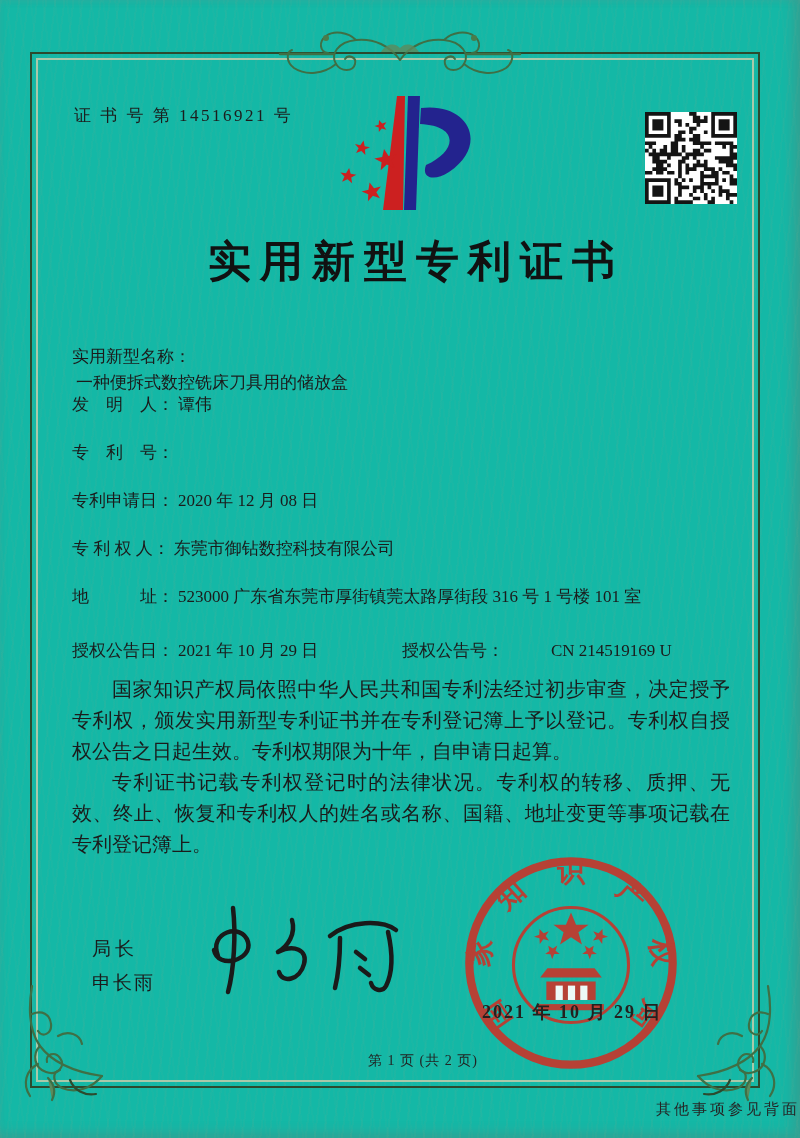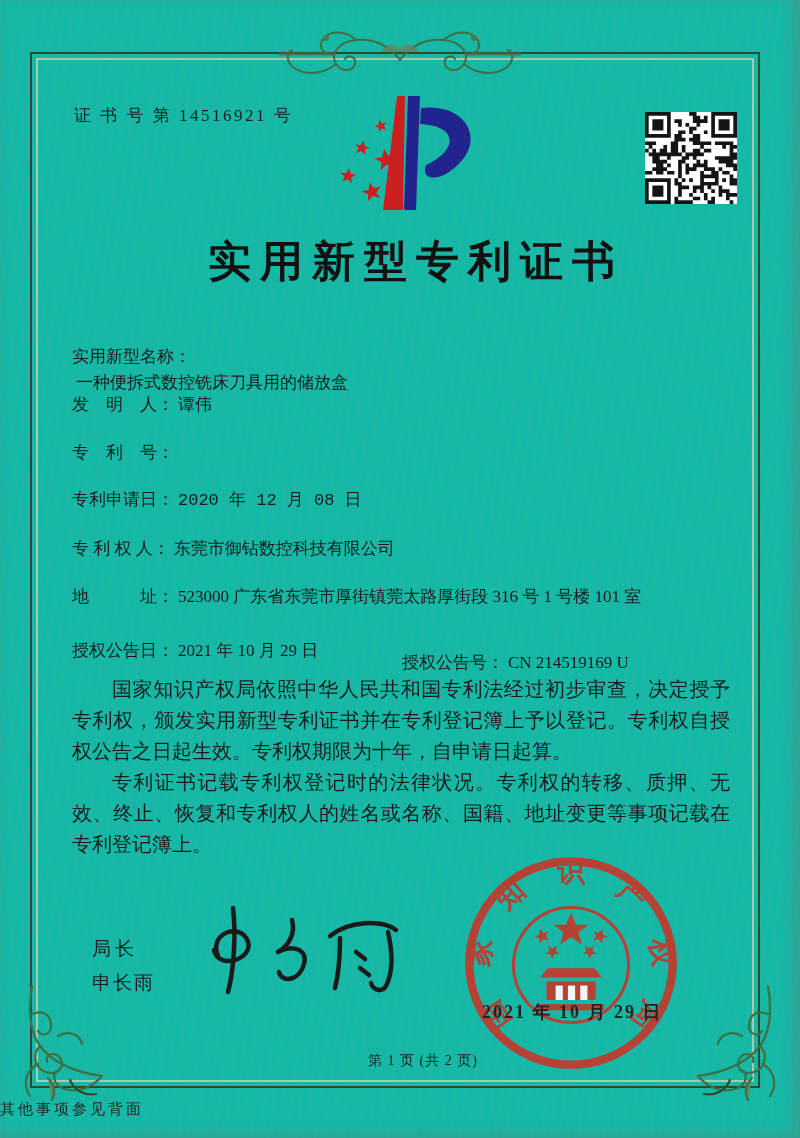--- a/index.html
+++ b/index.html
@@ -17,35 +17,35 @@
   .ornament{position:absolute;pointer-events:none;}
   
   .cert-no{position:absolute;left:74px;top:104px;font-size:17px;letter-spacing:2.5px;color:#1c1c1c;}
   .title{position:absolute;left:0;top:233px;width:800px;text-align:center;font-size:43px;
          font-weight:700;letter-spacing:9px;color:#111;margin-left:16px;}
   .fields{position:absolute;left:72px;top:344px;width:668px;font-size:17px;color:#1b1b1b;}
   .field-row{position:absolute;left:0;display:flex;line-height:26px;width:668px;}
   .flabel{white-space:pre;flex:0 0 auto;}
   .fvalue{margin-left:4px;}
   .addr-value{display:inline-block;width:502px;vertical-align:top;}
-  .grant-pair2{position:absolute;left:330px;top:12px;display:flex;}
+  .grant-pair2{position:absolute;left:330px;top:0;display:flex;gap:43px;}
   .paragraphs{position:absolute;left:72px;top:674px;width:658px;font-size:20px;
               line-height:31px;color:#1b1b1b;text-align:justify;}
   .paragraphs p{margin:0;text-indent:2em;}
   .sig-title{position:absolute;left:92px;top:936px;font-size:19px;color:#1b1b1b;letter-spacing:4px;}
   .sig-name{position:absolute;left:92px;top:970px;font-size:19px;color:#1b1b1b;letter-spacing:2px;}
   .signature-svg{position:absolute;left:188px;top:896px;}
   .seal-wrap{position:absolute;left:458px;top:850px;width:226px;height:226px;opacity:0.92;}
   .seal-char{fill:#c4372c;font-size:27px;font-weight:700;text-anchor:middle;
              font-family:"Liberation Serif","DejaVu Serif",serif;}
   .seal-date{position:absolute;left:482px;top:1000px;font-size:18px;font-weight:700;
              letter-spacing:2px;color:#24211f;z-index:5;}
   .page-footer{position:absolute;left:0;top:1052px;width:800px;text-align:center;
                font-size:14px;color:#222;letter-spacing:1px;padding-left:23px;}
-  .back-note{position:absolute;left:0;top:1100px;width:800px;text-align:left;
+  .back-note{position:absolute;left:0;top:1100px;width:800px;text-align:right;
              font-size:15px;color:#252525;letter-spacing:3px;}
   .logo-svg{position:absolute;left:326px;top:90px;}
   .qr-svg{position:absolute;left:645px;top:112px;}
 </style>
 </head>
 <body>
 
 <div class="page">
 
   <div class="frame-outer">
@@ -122,21 +122,21 @@
       <span class="flabel">实用新型名称：</span>
       <span class="fvalue">一种便拆式数控铣床刀具用的储放盒</span>
     </div>
     <div class="field-row" style="top:48px;">
       <span class="flabel">发　明　人：</span>
       <span class="fvalue">谭伟</span>
     </div>
     <div class="field-row" style="top:96px;">
       <span class="flabel">专　利　号：</span>
     </div>
-    <div class="field-row" style="top:144px;font-family:Liberation Mono, monospace;">
+    <div class="field-row" style="top:144px;">
       <span class="flabel">专利申请日：</span>
       <span class="fvalue">2020 年 12 月 08 日</span>
     </div>
     <div class="field-row" style="top:192px;">
       <span class="flabel">专 利 权 人：</span>
       <span class="fvalue">东莞市御钻数控科技有限公司</span>
     </div>
     <div class="field-row" style="top:240px;">
       <span class="flabel">地　　　址：</span>
       <span class="fvalue addr-value">523000 广东省东莞市厚街镇莞太路厚街段 316 号 1 号楼 101 室</span>

